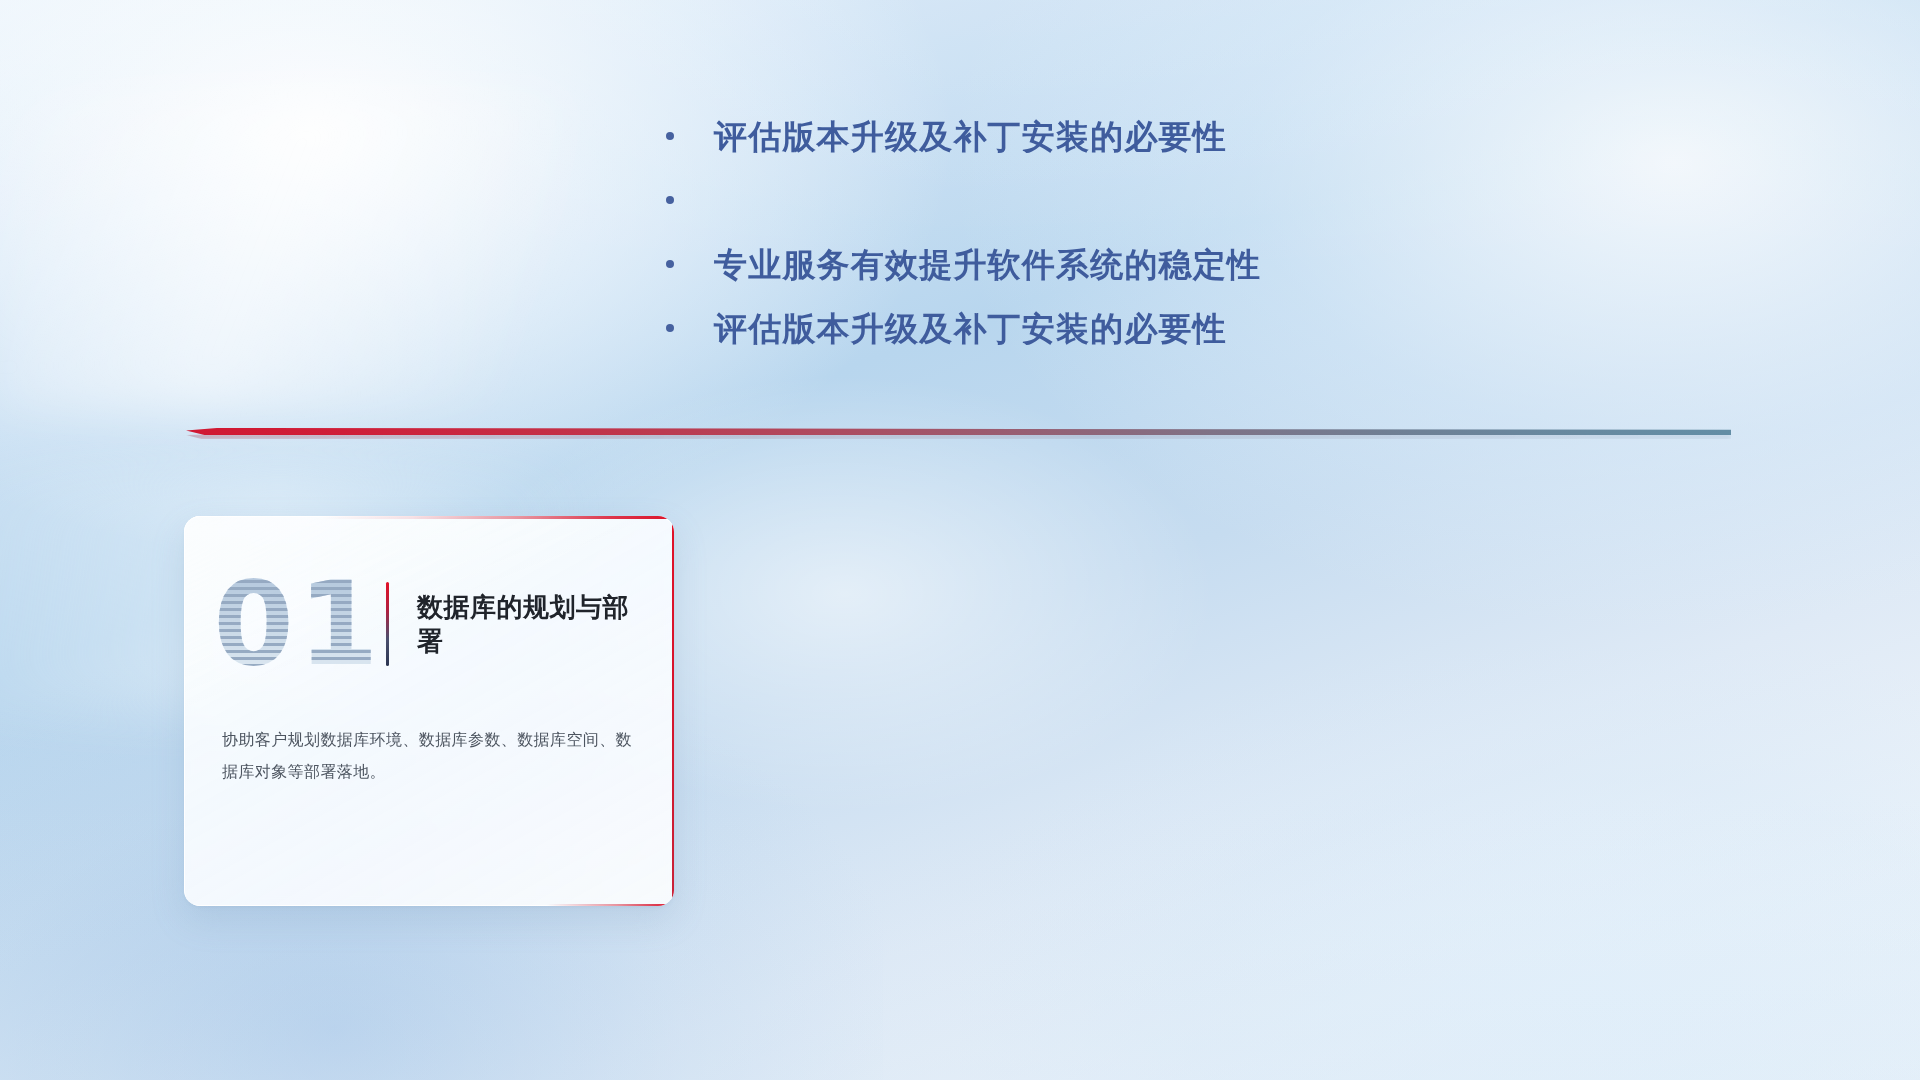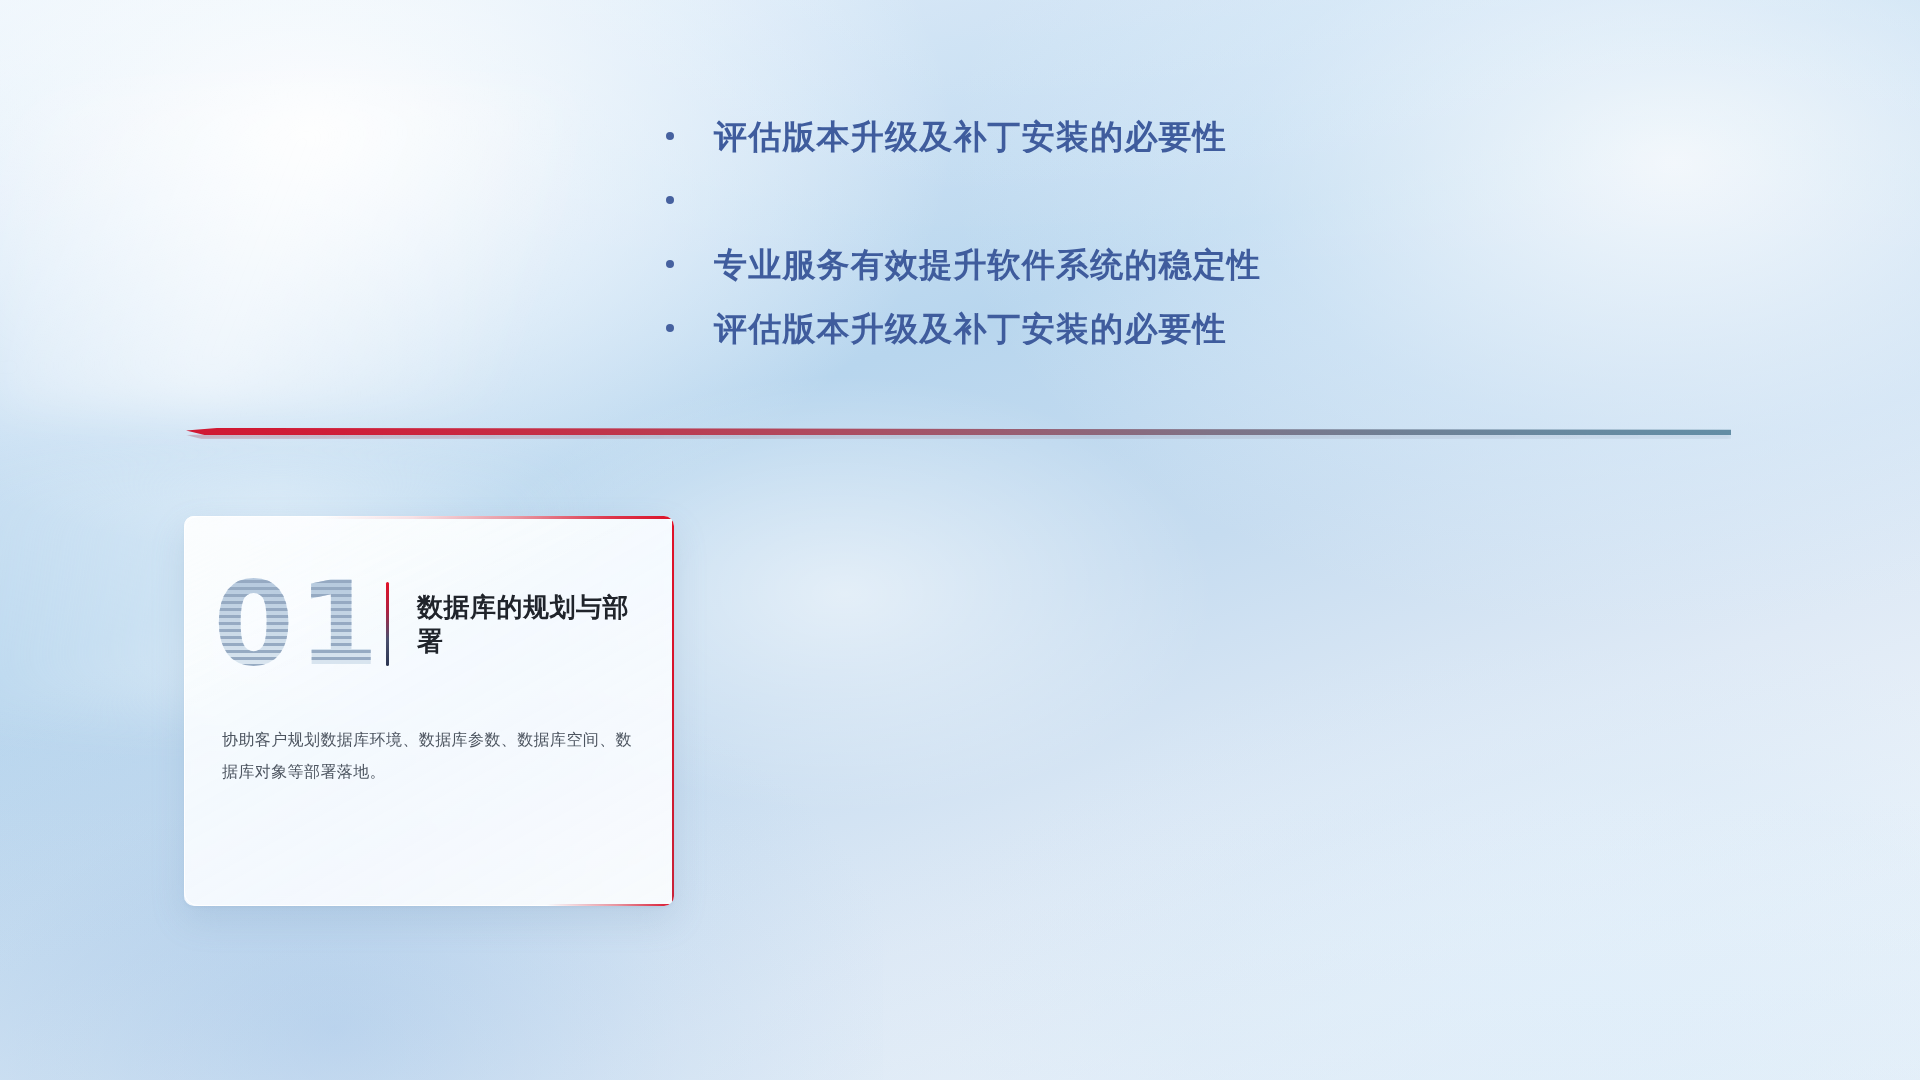--- a/index.html
+++ b/index.html
@@ -98,21 +98,21 @@
   }
 
   
   .cards {
     position:absolute; left:184px; top:516px;
     display:flex; gap:56px;
   }
   .card {
     position:relative;
     width:490px; height:390px;
-    border-radius:10px;
+    border-radius:16px;
     background:linear-gradient(151deg,
       rgba(255,255,255,.80) 0%,
       rgba(252,254,255,.90) 22%,
       rgba(247,251,255,.94) 46%,
       rgba(250,252,255,.90) 70%,
       rgba(255,255,255,.86) 100%);
     box-shadow:
       0 2px 3px rgba(120,150,180,.10),
       0 14px 34px rgba(110,145,180,.18),
       inset 0 1px 0 rgba(255,255,255,.92);

